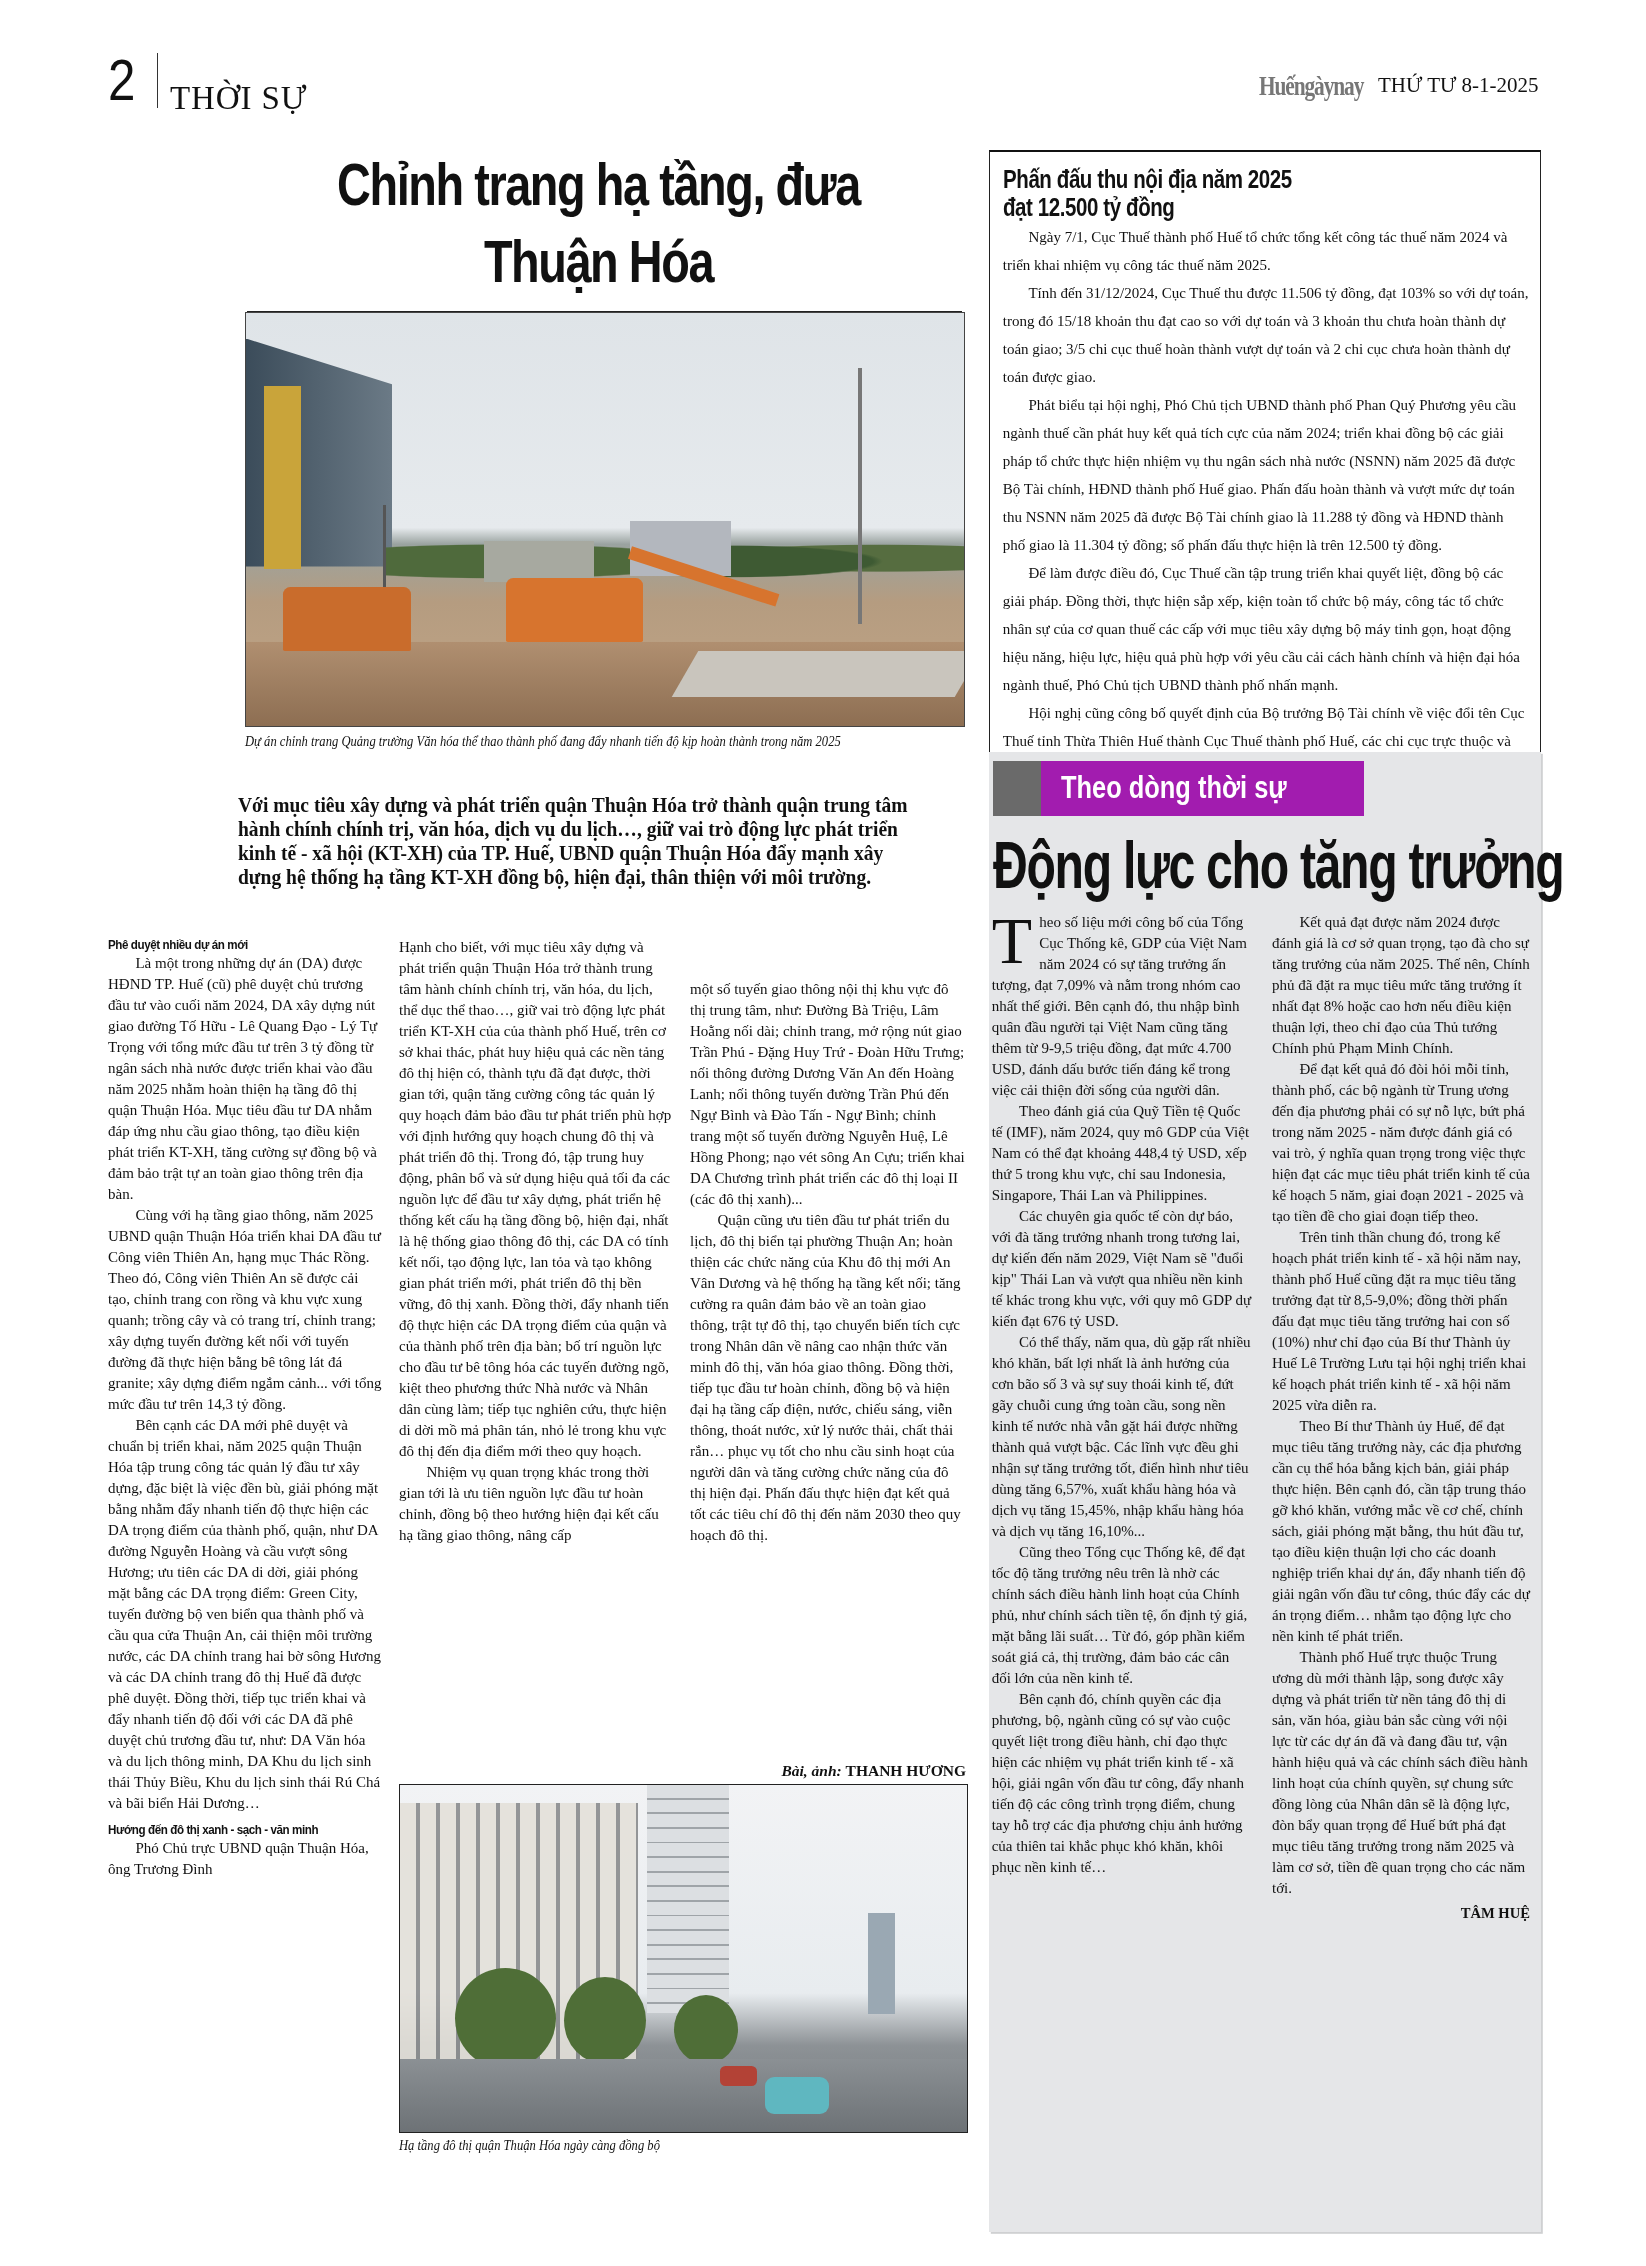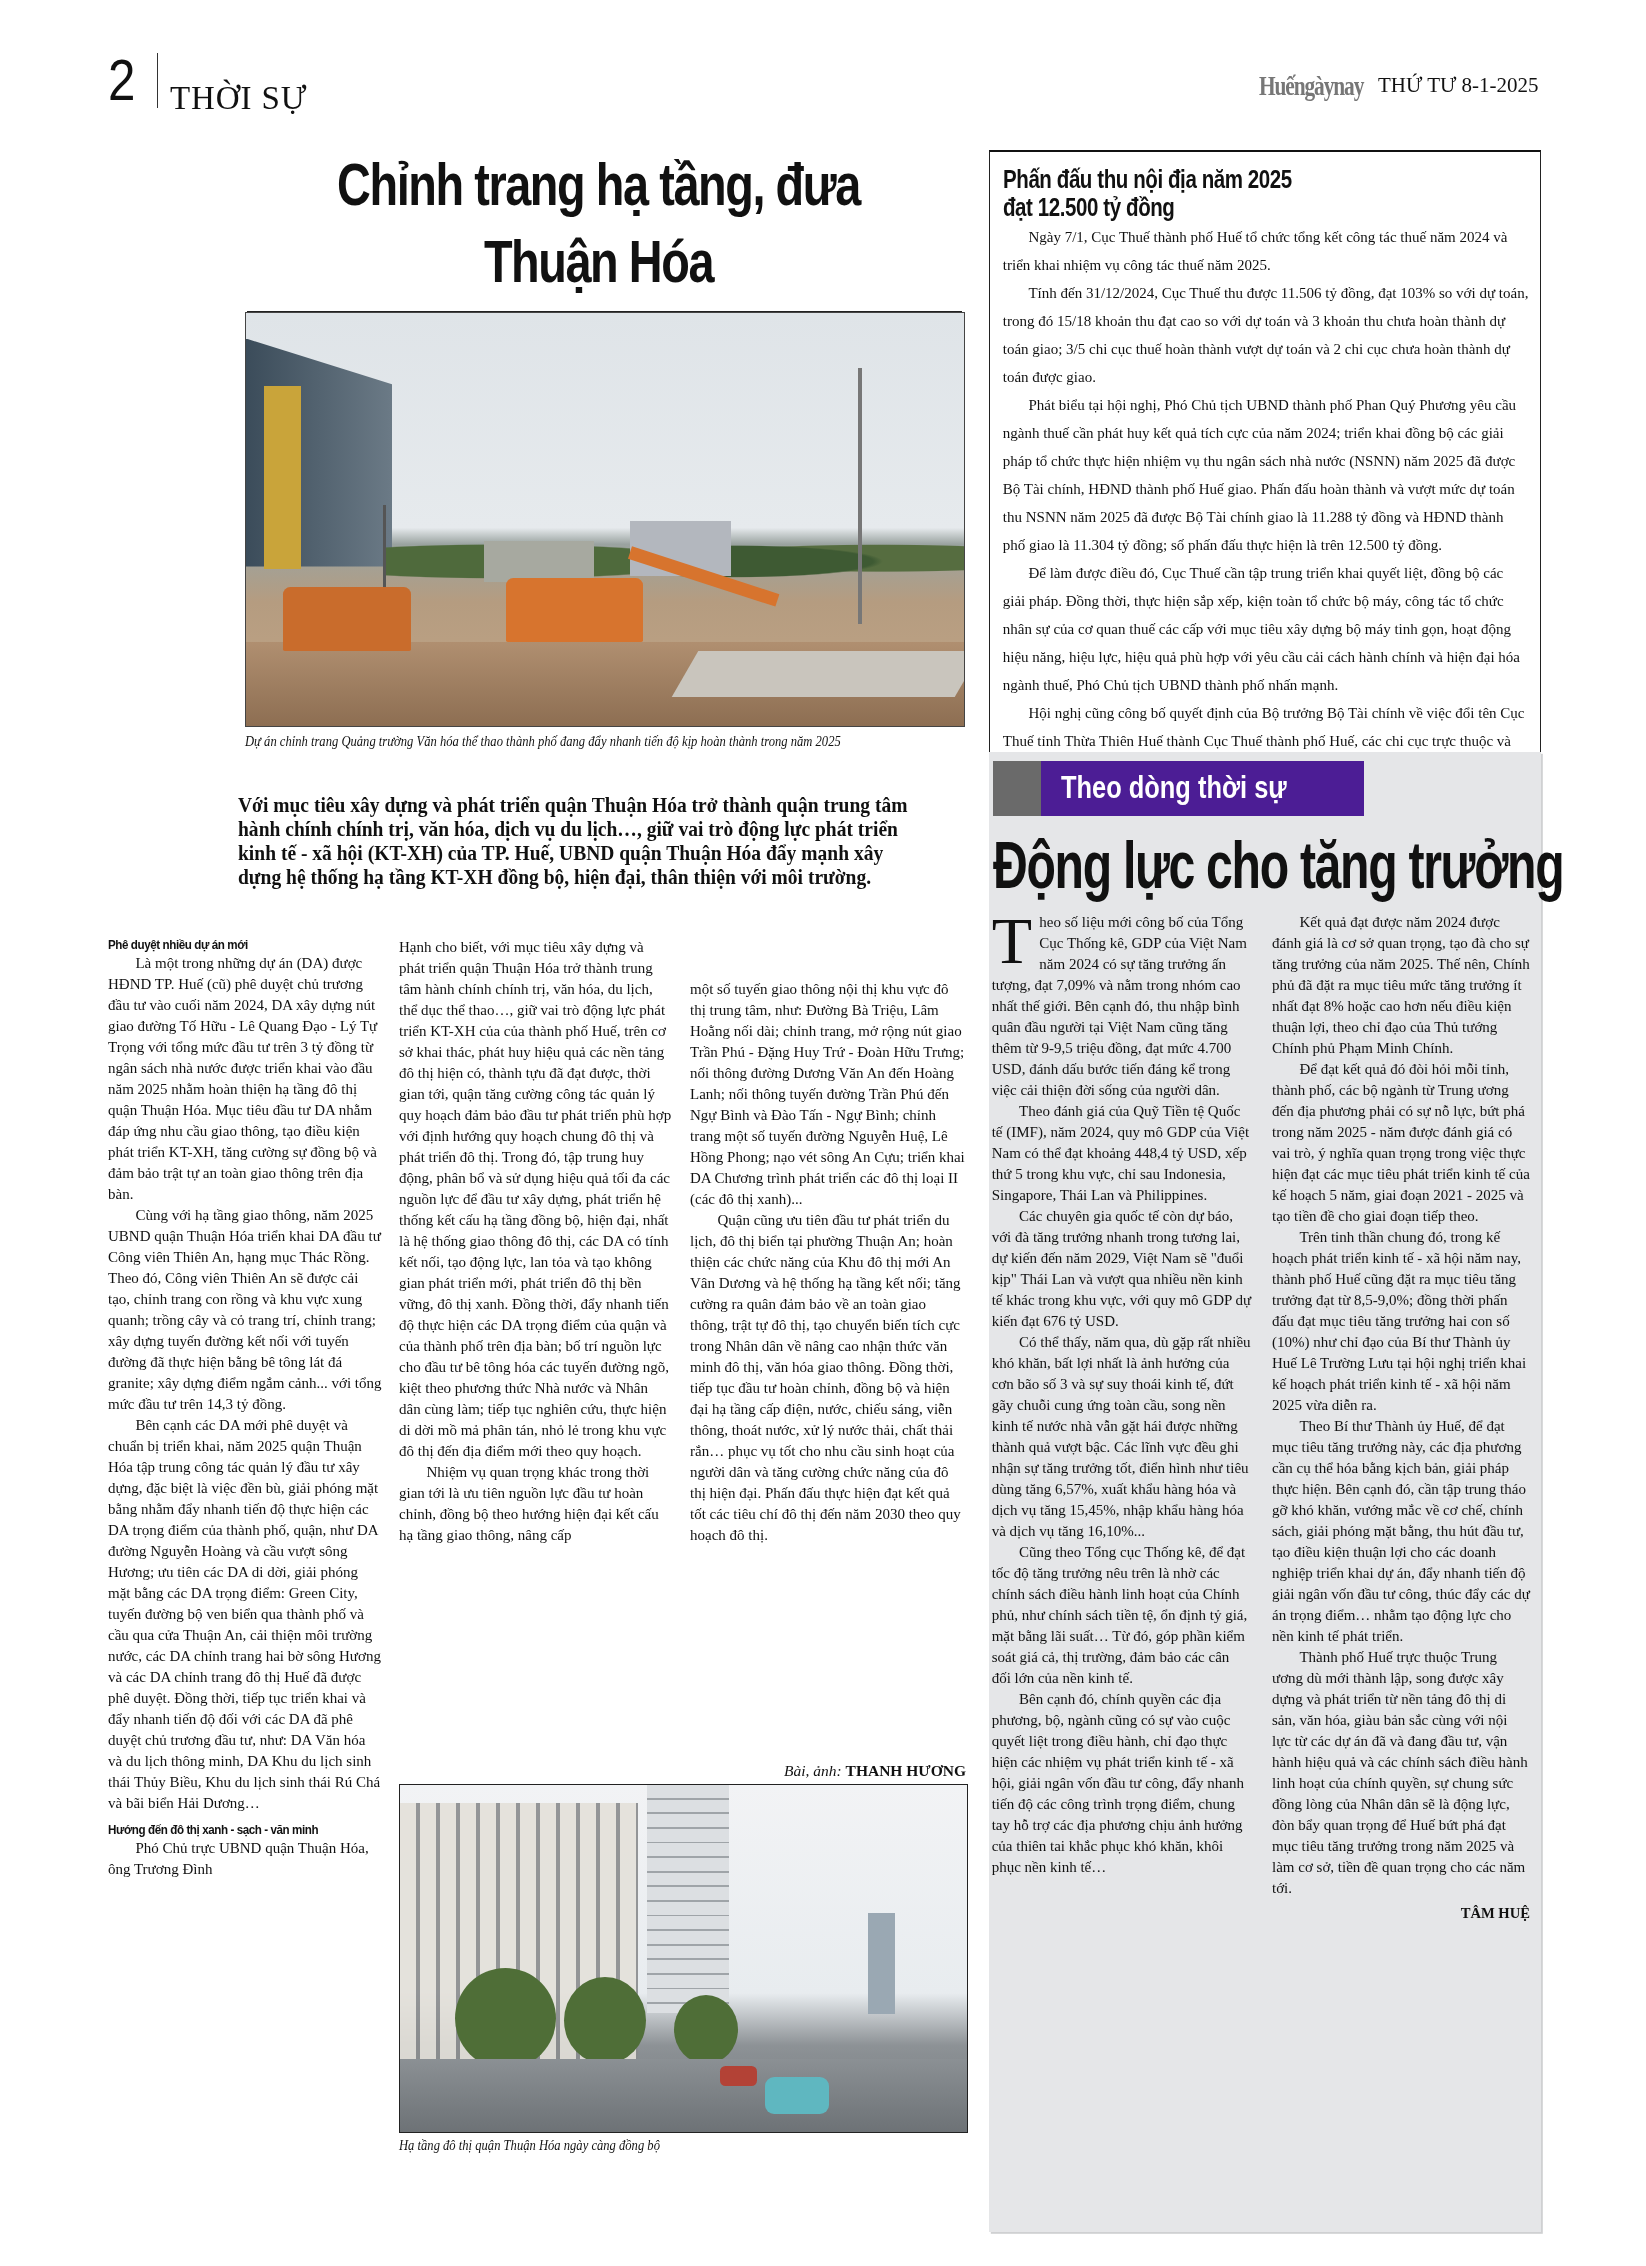--- a/index.html
+++ b/index.html
@@ -38,42 +38,42 @@
 
   
   .col { position: absolute; top: 937px; font-family: "Liberation Serif", serif; font-size: 15px; line-height: 21px; }
   .col p { margin: 0; text-indent: 27.4px; }
   .col h3 { margin: 0; font-family: "Liberation Sans", sans-serif; font-weight: bold; font-size: 13.7px; line-height: 16.4px; letter-spacing: -0.5px; transform: scaleX(0.85); transform-origin: left; }
   #col1 { left: 108px; width: 274px; }
   #col2 { left: 399px; width: 274px; }
   #col3 { left: 690px; width: 276px; margin-top: 42px; }
   #sub2 { margin-top: 7.3px !important; }
   #byline1 { position: absolute; left: 749px; top: 1762px; width: 217px; text-align: right; font-family: "Liberation Serif", serif; font-size: 15.5px; }
-  #byline1 i { font-weight: normal; }
+  #byline1 i { font-weight: bold; }
 
   
   #photo2 { position: absolute; left: 399px; top: 1784px; width: 567px; height: 347px; overflow: hidden; border: 1.8px solid #222; background: linear-gradient(#f2f3f5 0%, #e8ecef 60%, #8d9296 75%, #6f7478 100%); }
   #photo2 .hotel { position: absolute; left: 0; top: 18.3px; width: 238px; height: 265px; background: repeating-linear-gradient(90deg, #e4e1da 0 16.4px, #8a8c8e 16.4px 20px), #ddd; opacity: 0.9; }
   #photo2 .tower { position: absolute; left: 247px; top: 0; width: 82px; height: 228px; background: repeating-linear-gradient(#dcdfe2 0 12.8px, #9fa4a8 12.8px 14.6px); }
   #photo2 .tower2 { position: absolute; left: 468px; top: 128px; width: 27.4px; height: 101px; background: #9aa8b3; }
   #photo2 .tree { position: absolute; border-radius: 50%; background: #4f6e37; }
   #photo2 .road { position: absolute; left: 0; top: 274px; width: 100%; height: 73px; background: linear-gradient(#8b9094, #6d7276); }
   #photo2 .car { position: absolute; left: 365px; top: 292px; width: 64px; height: 37px; border-radius: 9.1px; background: #5fb7c0; }
   #photo2 .car2 { position: absolute; left: 320px; top: 281px; width: 37px; height: 20px; border-radius: 5.5px; background: #b34236; }
   #caption2 { position: absolute; left: 399px; top: 2138px; width: 567px; font-family: "Liberation Serif", serif; font-style: italic; font-size: 13.7px; transform: scaleX(0.92); transform-origin: left; }
 
   
   #taxbox { position: absolute; left: 989px; top: 150px; width: 552px; height: 620px; border: 1.8px solid #222; border-top: 2.7px solid #111; box-sizing: border-box; padding: 12.8px 11px 0 12.8px; }
   #taxbox h2 { margin: 0 0 1.8px 0; font-family: "Liberation Sans", sans-serif; font-weight: bold; font-size: 25px; line-height: 28px; transform: scaleX(0.82); transform-origin: left; letter-spacing: -0.5px; }
   #taxbox p { margin: 0; text-indent: 25.6px; font-family: "Liberation Serif", serif; font-size: 15px; line-height: 28px; }
   #taxbox .byline { text-align: right; font-weight: normal; font-family: "Liberation Serif", serif; font-size: 14.6px; margin-top: 1.8px; }
 
   
   #greybox { position: absolute; left: 989px; top: 752px; width: 552px; height: 1480px; background: #e5e6e8; box-shadow: 1.8px 1.8px 0 #cfd0d2; }
-  #kicker { position: absolute; left: 3.7px; top: 9.1px; width: 371px; height: 55px; background: #4c1d95; }
+  #kicker { position: absolute; left: 3.7px; top: 9.1px; width: 371px; height: 55px; background: #a21caf; }
   #kicker .dark { position: absolute; left: 0; top: 0; width: 48px; height: 55px; background: #6a6a6a; }
   #kicker span { position: absolute; left: 68px; top: 9.1px; color: #fff; font-family: "Liberation Sans", sans-serif; font-weight: bold; font-size: 31px; transform: scaleX(0.82); transform-origin: left; }
   #greyhead { position: absolute; left: 3.7px; top: 77px; width: 545px; font-family: "Liberation Sans", sans-serif; font-weight: bold; font-size: 66px; line-height: 73px; letter-spacing: -1.8px; white-space: nowrap; transform: scaleX(0.73); transform-origin: left; }
   .gcol { position: absolute; top: 160px; font-family: "Liberation Serif", serif; font-size: 15px; line-height: 21px; }
   .gcol p { margin: 0; text-indent: 27.4px; }
   #gcol1 { left: 2.7px; width: 260px; }
   #gcol2 { left: 283px; width: 258px; }
   .dropcap { float: left; font-family: "Liberation Serif", serif; font-size: 66px; line-height: 53px; margin: 1.8px 7.3px 0 0; text-indent: 0; }
   #gcol1 p.first { text-indent: 0; }
   #byline2 { text-align: right; font-weight: bold; font-family: "Liberation Serif", serif; font-size: 14.6px; margin-top: 3.7px; }

